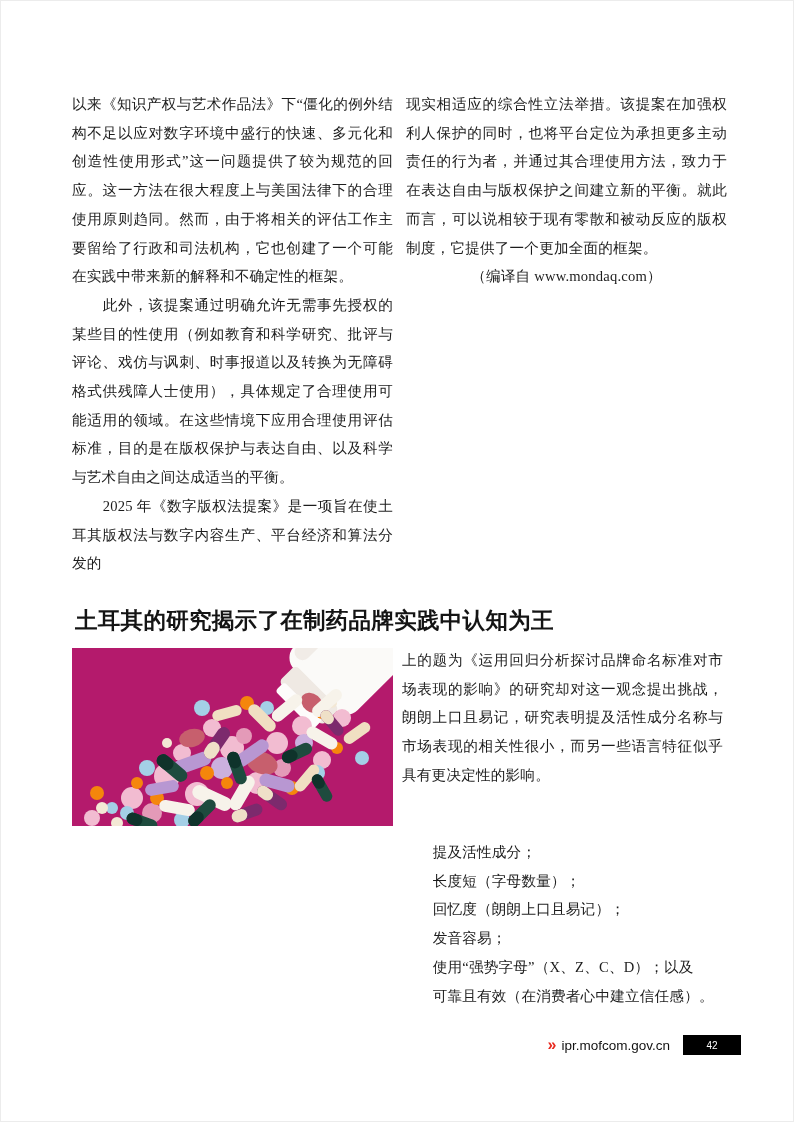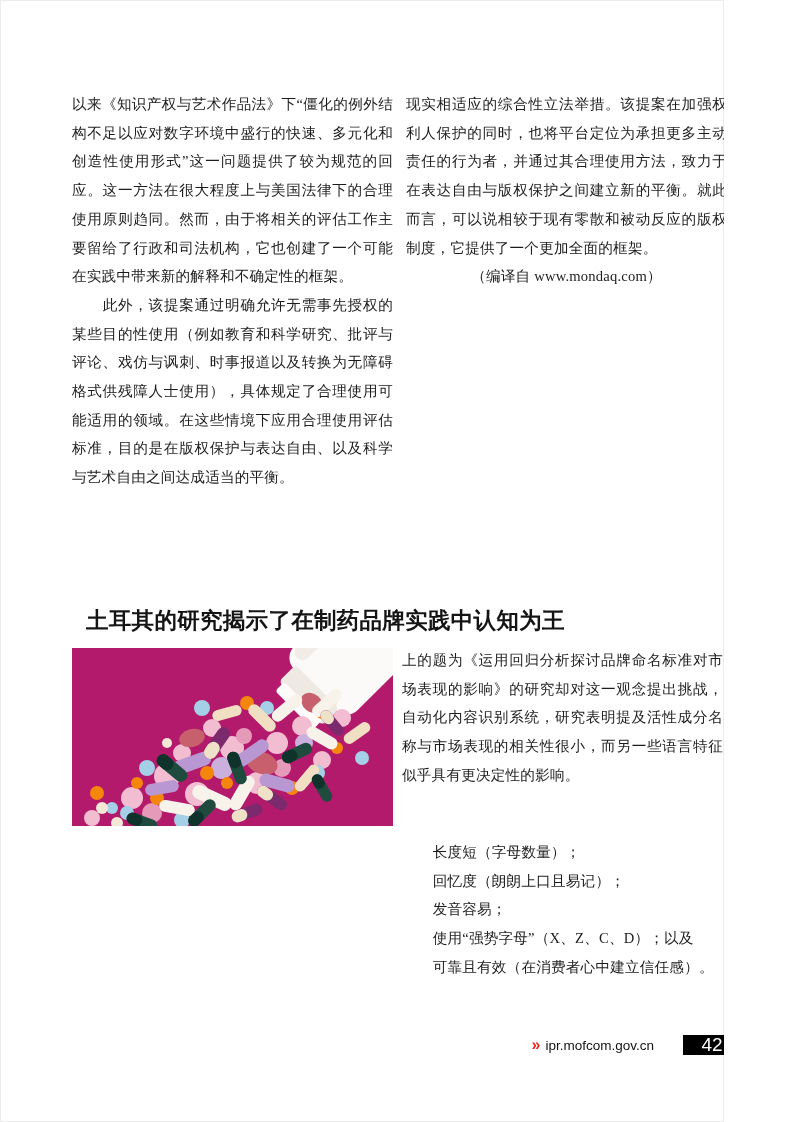--- a/index.html
+++ b/index.html
@@ -5,21 +5,21 @@
   :root{
     --photo-bg:#b41a6c;
     --accent-red:#e8281e;
     --badge-bg:#000000;
     --headline-color:#141414;
     --text-color:#1c1c1c;
   }
   html,body{margin:0;padding:0;background:#ffffff;}
   .page{
     position:relative;
-    width:724px;height:1122px;
+    width:794px;height:1122px;
     background:#ffffff;
     box-shadow:inset 0 0 0 1px #ececec;
     overflow:hidden;
     font-family:"Liberation Serif","DejaVu Serif",serif;
     color:var(--text-color);
   }
   .col{
     position:absolute;
     width:321px;
     font-size:14.6px;
@@ -35,21 +35,21 @@
     font-size:14.8px;
     text-indent:2.1em;
     margin:0;
   }
   .source-line{
     text-align:center;
     margin:0;
   }
   .headline{
     position:absolute;
-    left:86px;top:604px;width:680px;
+    left:75px;top:604px;width:680px;
     margin:0;
     font-family:"Liberation Sans","DejaVu Sans",sans-serif;
     font-weight:bold;
     font-size:22.5px;
     line-height:34px;
     color:var(--headline-color);
     letter-spacing:0.3px;
     white-space:nowrap;
   }
   .photo{
@@ -65,37 +65,38 @@
     font-family:"Liberation Sans","DejaVu Sans",sans-serif;
     font-size:13.5px;color:#111;
   }
   .footer .chevron{
     color:var(--accent-red);
     font-weight:bold;
     font-size:16px;
     margin-right:5px;
     line-height:1;
   }
-  .footer .domain{margin-right:29px;}
+  .footer .domain{margin-right:13px;}
   .page-badge{
     background:var(--badge-bg);
     color:#ffffff;
     width:58px;height:20px;
     display:flex;align-items:center;justify-content:center;
-    font-size:19px;
+    font-size:10px;
   }
 </style>
 </head>
 <body>
 
 <div class="page">
 
   <div class="col" style="left:72px;top:90px;">
     <p>以来《知识产权与艺术作品法》下“僵化的例外结构不足以应对数字环境中盛行的快速、多元化和创造性使用形式”这一问题提供了较为规范的回应。这一方法在很大程度上与美国法律下的合理使用原则趋同。然而，由于将相关的评估工作主要留给了行政和司法机构，它也创建了一个可能在实践中带来新的解释和不确定性的框架。</p>
     <p class="indent">此外，该提案通过明确允许无需事先授权的某些目的性使用（例如教育和科学研究、批评与评论、戏仿与讽刺、时事报道以及转换为无障碍格式供残障人士使用），具体规定了合理使用可能适用的领域。在这些情境下应用合理使用评估标准，目的是在版权保护与表达自由、以及科学与艺术自由之间达成适当的平衡。</p>
+    <p class="indent">2025 年《数字版权法提案》是一项旨在使土耳其版权法与数字内容生产、平台经济和算法分发的</p>
   </div>
 
   <div class="col" style="left:406px;top:90px;">
     <p>现实相适应的综合性立法举措。该提案在加强权利人保护的同时，也将平台定位为承担更多主动责任的行为者，并通过其合理使用方法，致力于在表达自由与版权保护之间建立新的平衡。就此而言，可以说相较于现有零散和被动反应的版权制度，它提供了一个更加全面的框架。</p>
     <p class="source-line">（编译自 www.mondaq.com）</p>
   </div>
 
   <h1 class="headline">土耳其的研究揭示了在制药品牌实践中认知为王</h1>
 
   <svg class="photo" viewBox="0 0 321 178" aria-hidden="true">
@@ -179,25 +180,26 @@
         <rect x="183" y="144" width="34" height="12" rx="6" fill="#7c2a6d" transform="rotate(35 200 150)"></rect>
         <rect x="183" y="144" width="17" height="12" rx="6" fill="#efe0c8" transform="rotate(35 200 150)"></rect>
         <rect x="159" y="159" width="32" height="12" rx="6" fill="#7c2a6d" transform="rotate(-20 175 165)"></rect>
         <rect x="159" y="159" width="16" height="12" rx="6" fill="#efe0c8" transform="rotate(-20 175 165)"></rect>
         <rect x="245" y="69.5" width="30" height="11" rx="5.5" fill="#7c2a6d" transform="rotate(50 260 75)"></rect>
         <rect x="245" y="69.5" width="15" height="11" rx="5.5" fill="#efe0c8" transform="rotate(50 260 75)"></rect>
       </g>
   </svg>
 
   <div class="col" style="left:402px;top:646px;">
-    <p>上的题为《运用回归分析探讨品牌命名标准对市场表现的影响》的研究却对这一观念提出挑战，自动化内容识别系统，研究表明提及活性成分名称与市场表现的相关性很小，而另一些语言特征似乎具有更决定性的影响。</p>
+    <p>上的题为《运用回归分析探讨品牌命名标准对市场表现的影响》的研究却对这一观念提出挑战，朗朗上口且易记，研究表明提及活性成分名称与市场表现的相关性很小，而另一些语言特征似乎具有更决定性的影响。</p>
   </div>
 
 
   <div class="col" style="left:402px;top:838px;">
+    <p class="indent">提及活性成分；</p>
     <p class="indent">长度短（字母数量）；</p>
     <p class="indent">回忆度（朗朗上口且易记）；</p>
     <p class="indent">发音容易；</p>
     <p class="indent">使用“强势字母”（X、Z、C、D）；以及</p>
     <p class="indent">可靠且有效（在消费者心中建立信任感）。</p>
   </div>
 
   <div class="footer">
     <span class="chevron">»</span>
     <span class="domain">ipr.mofcom.gov.cn</span>

